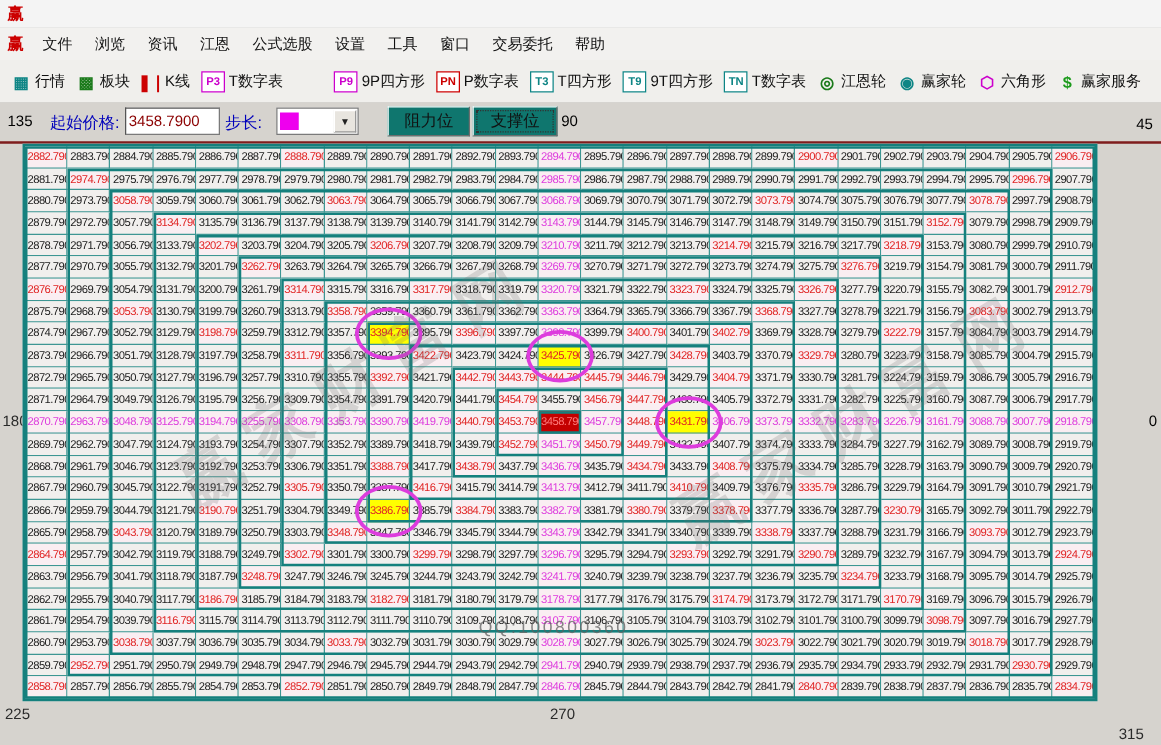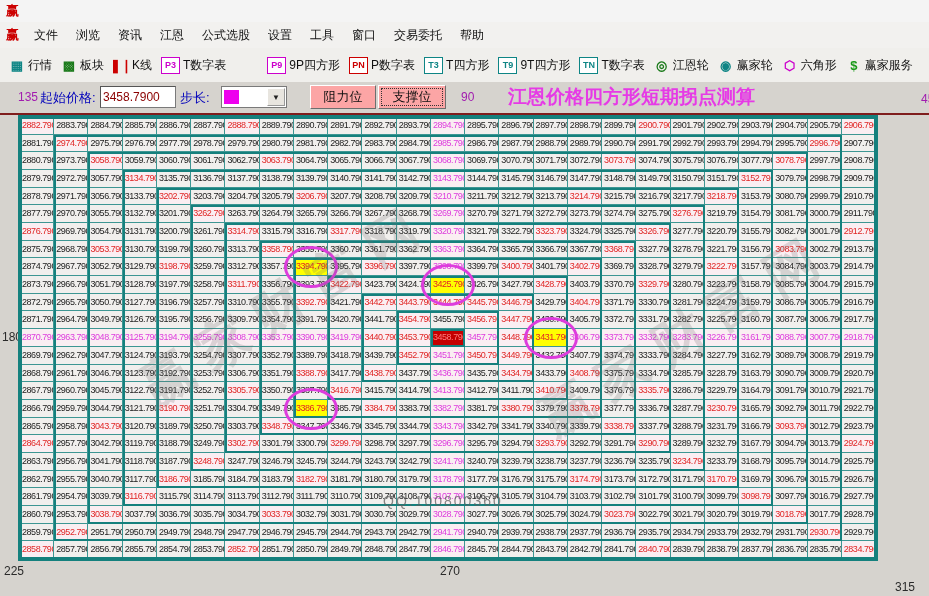--- a/index.html
+++ b/index.html
@@ -25,30 +25,30 @@
   .bluelabel{position:absolute;font-size:13px;color:#0000bb;top:7px;}
   .pricebox{position:absolute;left:100px;top:4px;width:70px;height:18px;background:#fff;
             border:1px solid #7a7a7a;border-top-color:#555;border-left-color:#555;
             font-size:12px;color:#8b0000;padding:1px 2px;font-family:"Liberation Sans",sans-serif;}
   .combo{position:absolute;left:221px;top:4px;width:64px;height:20px;background:#fff;
          border:1px solid #7a7a7a;display:flex;align-items:center;}
   .swatch{width:15px;height:14px;background:#ee00ee;margin-left:2px;}
   .combobtn{position:absolute;right:1px;top:1px;width:16px;height:16px;background:#e8e5df;
             border:1px solid #999;border-top-color:#fff;border-left-color:#fff;
             font-size:8px;display:flex;align-items:center;justify-content:center;color:#222;}
-  .btn3d{position:absolute;top:3px;height:22px;background:#fca5a5;border:1px solid #6e6e6e;
+  .btn3d{position:absolute;top:3px;height:22px;background:#0f766e;border:1px solid #6e6e6e;
          border-top:1px solid #ffffff;border-left:1px solid #ffffff;font-size:13px;color:#111;
          display:flex;align-items:center;justify-content:center;cursor:default;}
   .btn-res{left:310px;width:64px;}
   .btn-sup{left:378px;width:66px;outline:1px dotted #333;outline-offset:-4px;}
   .heading{position:absolute;left:508px;top:2px;width:300px;font-size:19px;font-weight:bold;
            color:#e63ae6;white-space:nowrap;}
   
   .angle{position:absolute;font-size:12px;}
-  .ang-maroon{color:#a21caf;margin-left:12px;} .ang-dark{color:#2a2a2a;}
+  .ang-maroon{color:#000000;} .ang-dark{color:#2a2a2a;}
   
   .gridwrap{position:absolute;left:18px;top:115px;width:860px;height:446px;
             border:2px solid #15807d;box-sizing:border-box;background:#f1efed;}
   .grid{display:grid;width:100%;height:100%;
         grid-template-columns:repeat(25,1fr);grid-template-rows:repeat(25,1fr);}
   .cell{overflow:hidden;white-space:nowrap;font-size:9px;letter-spacing:-0.45px;
         line-height:16.8px;padding-left:2px;color:#1c1c1c;background:#f1efed;
         border-right:1px solid #3d9693;border-bottom:1px solid #3d9693;box-sizing:border-box;}
   .cell.m{color:#dd3cdd;background:#faeef2;}
   .cell.r{color:#e02525;background:#faeef2;}
@@ -141,21 +141,20 @@
 <div class="ctrlbar">
   <span class="bluelabel" style="left:40px;">起始价格:</span>
   <input class="pricebox" value="3458.7900" style="">
   <span class="bluelabel" style="left:180px;">步长:</span>
   <div class="combo">
     <div class="swatch"></div>
     <div class="combobtn">▼</div>
   </div>
   <div class="btn3d btn-res">阻力位</div>
   <div class="btn3d btn-sup">支撑位</div>
-  <div class="heading">江恩价格四方形短期拐点测算</div>
 </div>
 
 <span class="angle ang-maroon" style="left:6px;top:90px;">135</span>
 <span class="angle ang-maroon" style="left:449px;top:90px;">90</span>
 <span class="angle ang-maroon" style="left:909px;top:92px;">45</span>
 <span class="angle ang-dark" style="left:2px;top:330px;">180</span>
 <span class="angle ang-maroon" style="left:919px;top:330px;">0</span>
 <span class="angle ang-dark" style="left:4px;top:564px;">225</span>
 <span class="angle ang-dark" style="left:440px;top:564px;">270</span>
 <span class="angle ang-dark" style="left:895px;top:580px;">315</span>

